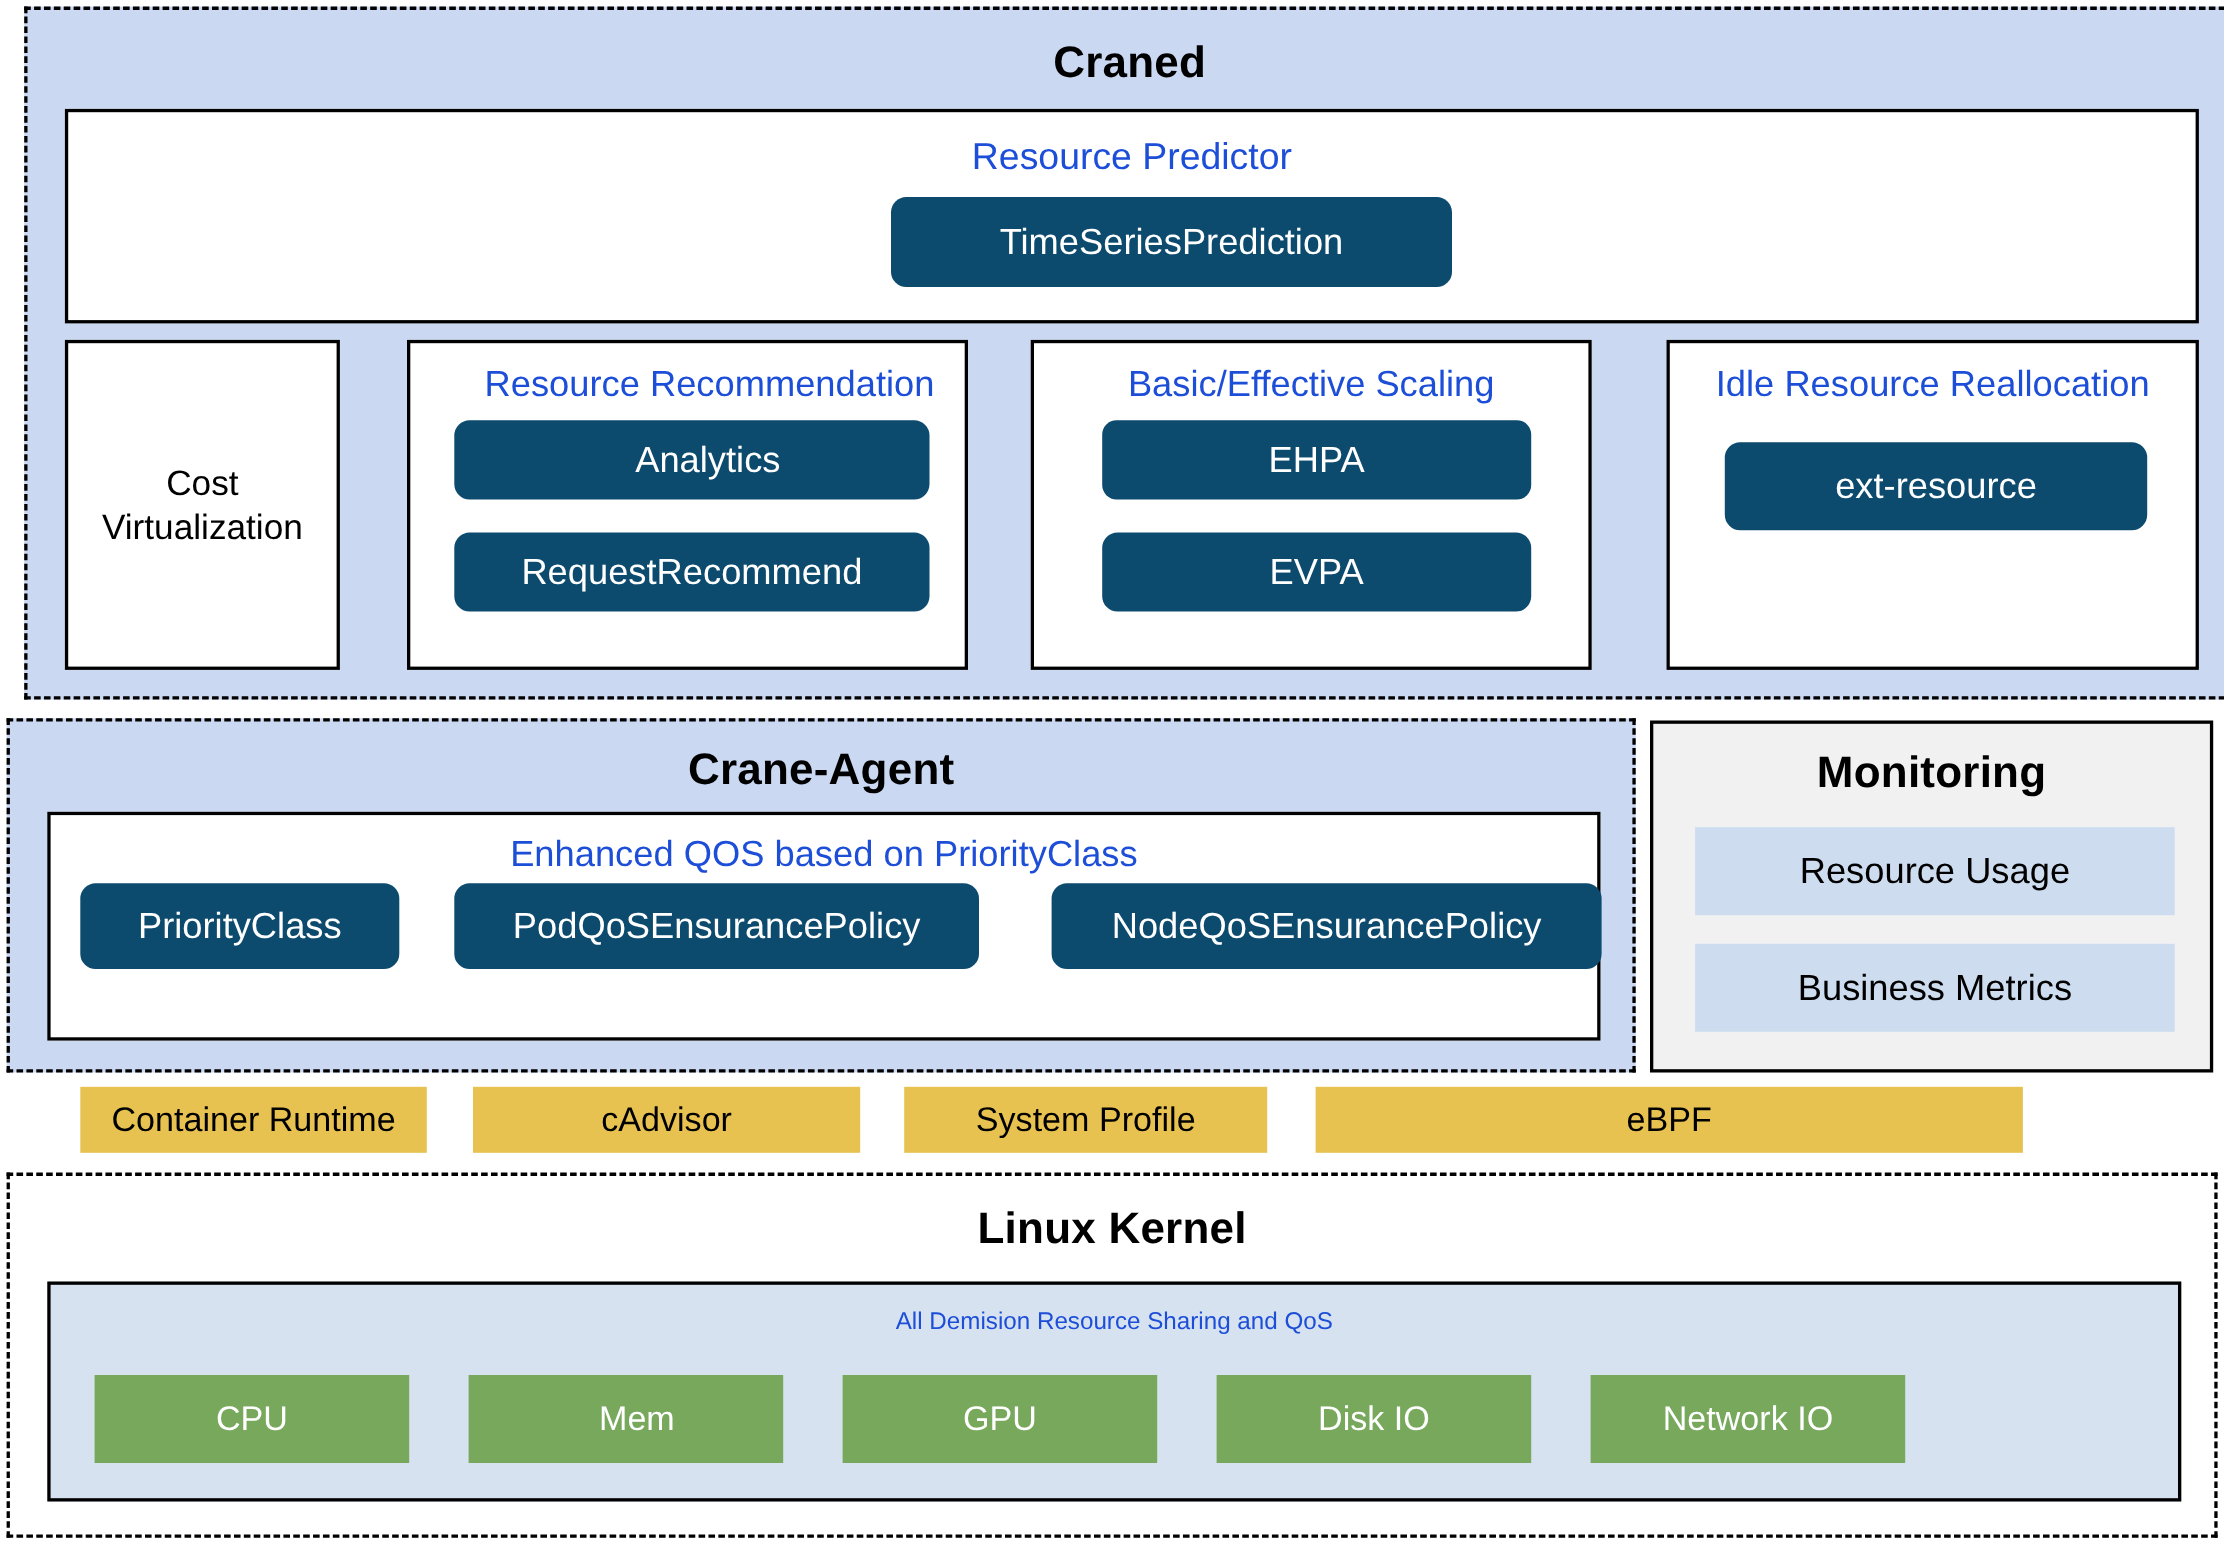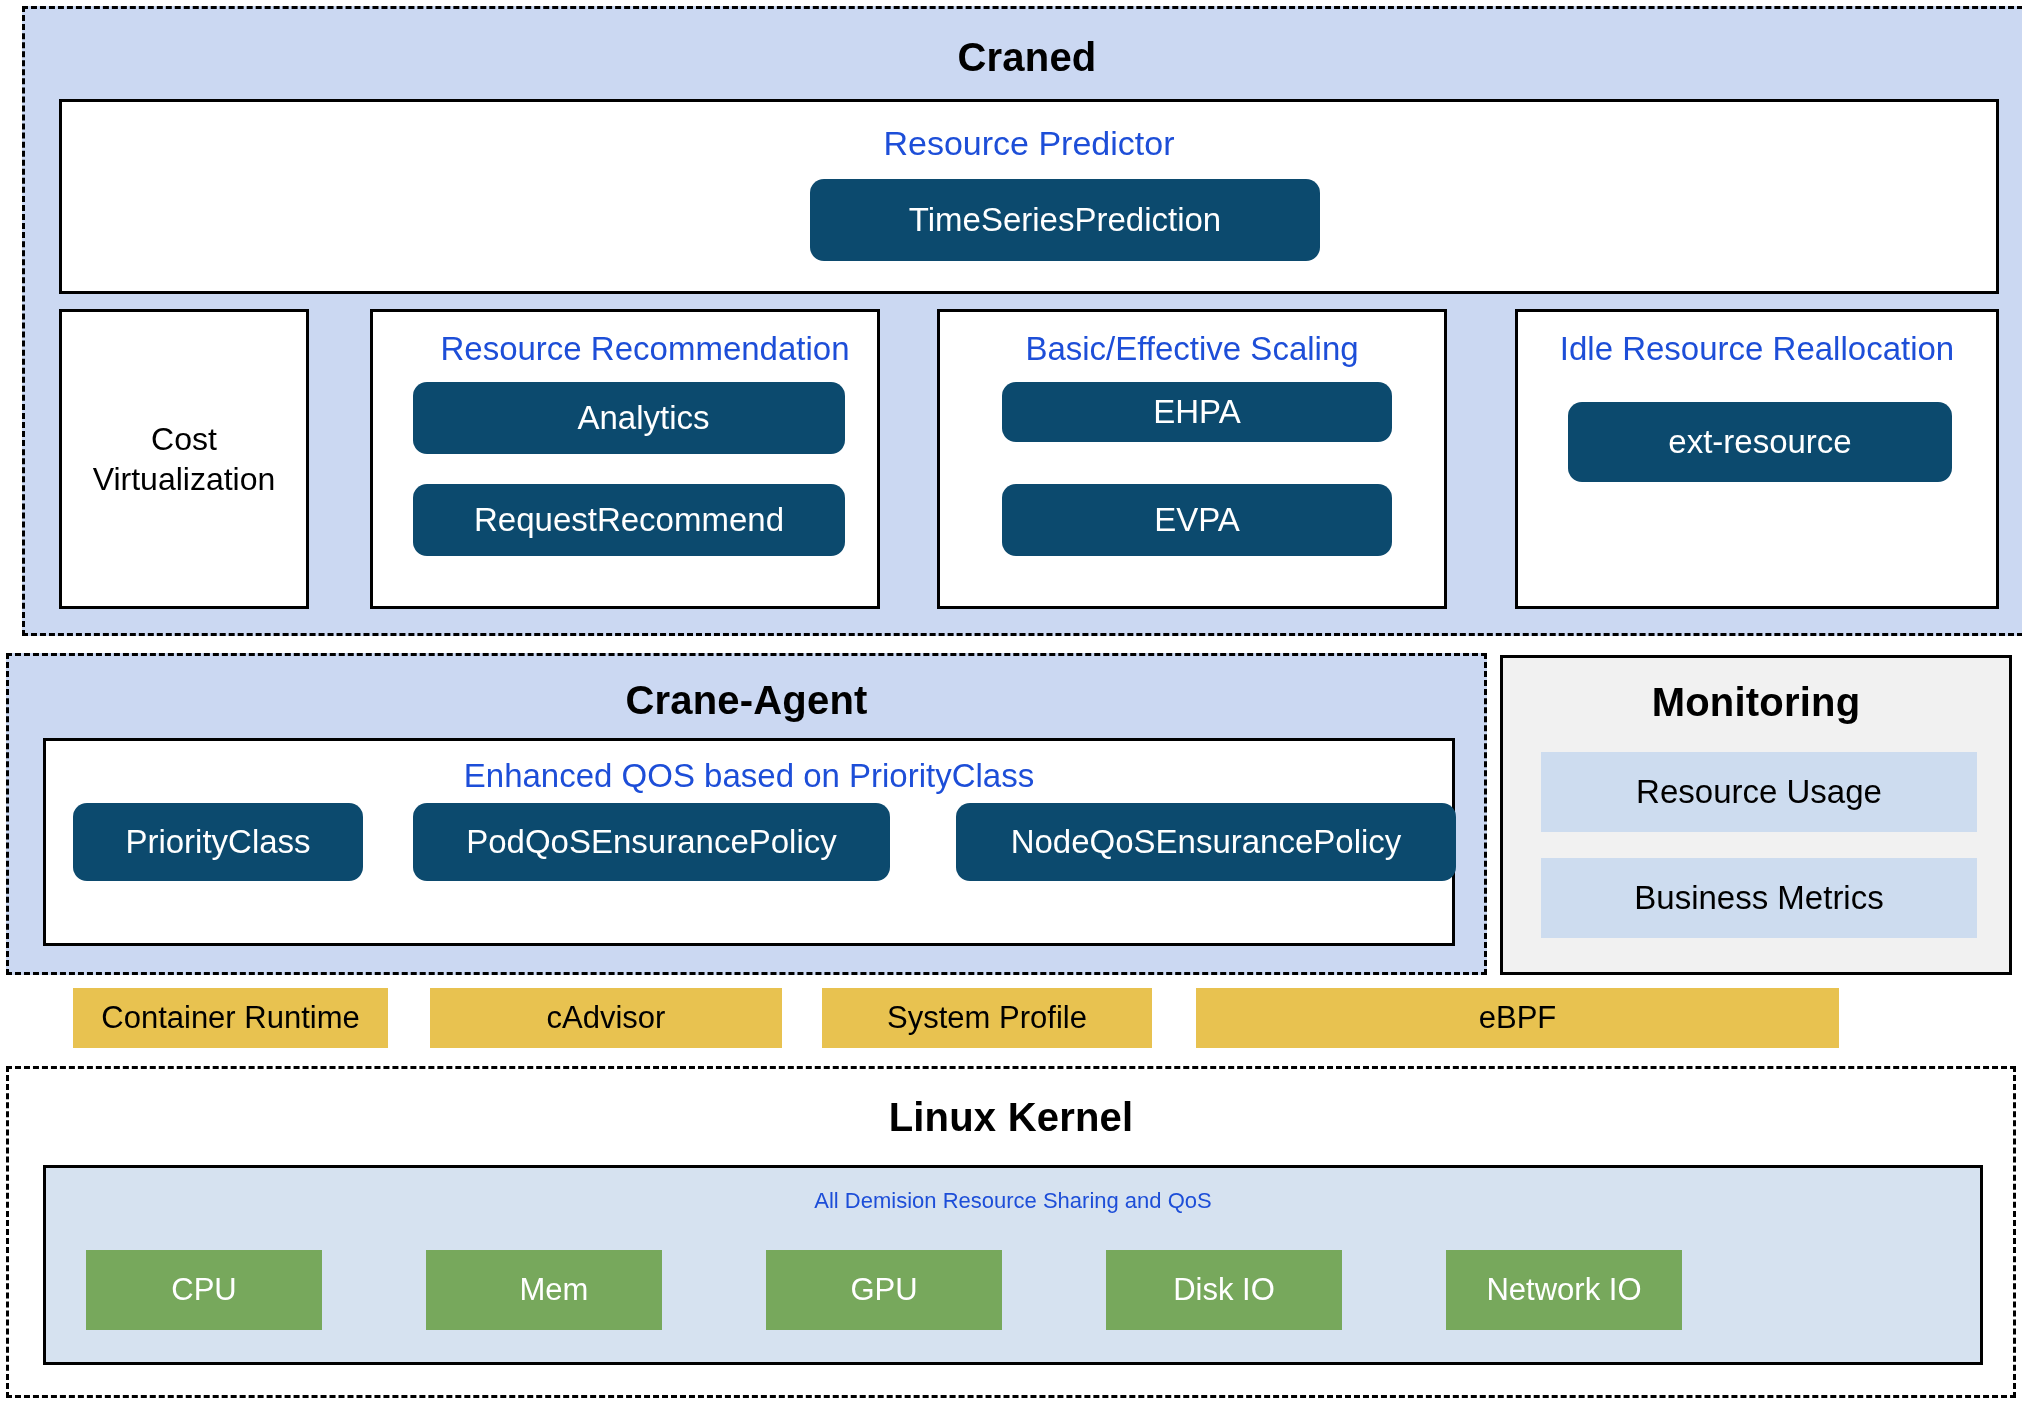--- a/index.html
+++ b/index.html
@@ -94,21 +94,21 @@
     text-align: center; font-size: 32px; line-height: 1.25; color: #000;
   }
 
   #resource-recommendation-panel { left: 345px; top: 300px; width: 510px; height: 300px; }
   #resource-recommendation-title { position: absolute; left: 0; top: 18px; width: 100%; font-size: 33px; padding-left: 40px; }
   #analytics-pill        { left: 40px; top: 70px;  width: 432px; height: 72px; font-size: 33px; padding-left: 29px; }
   #request-recommend-pill{ left: 40px; top: 172px; width: 432px; height: 72px; font-size: 33px; }
 
   #scaling-panel { left: 912px; top: 300px; width: 510px; height: 300px; }
   #scaling-title { position: absolute; left: 0; top: 18px; width: 100%; font-size: 33px; }
-  #ehpa-pill { left: 62px; top: 70px;  width: 390px; height: 60px; font-size: 33px; }
+  #ehpa-pill { left: 62px; top: 70px;  width: 390px; height: 72px; font-size: 33px; border-radius: 13px; }
   #evpa-pill { left: 62px; top: 172px; width: 390px; height: 72px; font-size: 33px; }
 
   #idle-realloc-panel { left: 1490px; top: 300px; width: 484px; height: 300px; }
   #idle-realloc-title  { position: absolute; left: 0; top: 18px; width: 100%; font-size: 33px; }
   #ext-resource-pill   { left: 50px; top: 90px; width: 384px; height: 80px; font-size: 33px; }
 
   
   #crane-agent-section { left: 6px; top: 653px; width: 1481px; height: 322px; }
   #crane-agent-title   { position: absolute; left: 0; top: 22px; width: 100%; font-size: 40px; }
 
@@ -136,21 +136,21 @@
   
   #linux-kernel-section { left: 6px; top: 1066px; width: 2010px; height: 332px; }
   #linux-kernel-section { background: #ffffff; }
   #linux-kernel-title   { position: absolute; left: 0; top: 26px; width: 100%; font-size: 40px; }
 
   #kernel-inner-panel {
     position: absolute; left: 34px; top: 96px; width: 1940px; height: 200px;
     background: #d6e2f0; border: 3px solid #000000;
   }
   #kernel-inner-title { position: absolute; left: 0; top: 20px; width: 100%; font-size: 22px; }
-  .kernel-res { top: 82px; width: 236px; height: 80px; font-size: 31px; }
+  .kernel-res { top: 82px; width: 286px; height: 80px; font-size: 31px; }
   #cpu-box        { left: 40px;   }
   #mem-box        { left: 380px; padding-left: 20px;  }
   #gpu-box        { left: 720px;  }
   #disk-io-box    { left: 1060px; }
   #network-io-box { left: 1400px; }
 </style>
 </head>
 <body>
 
 <div class="page">

